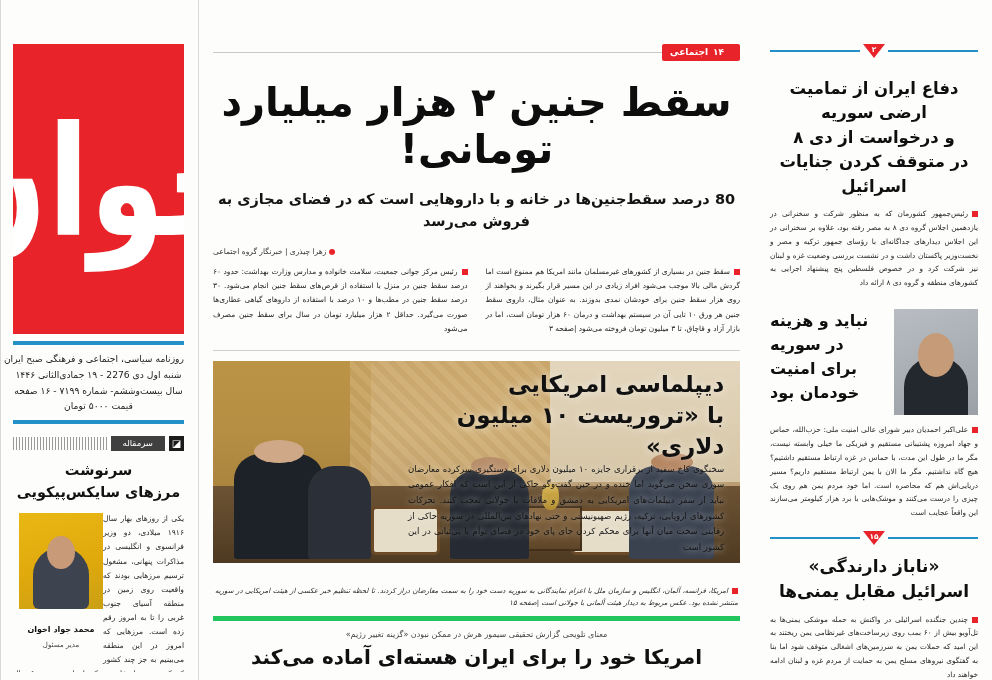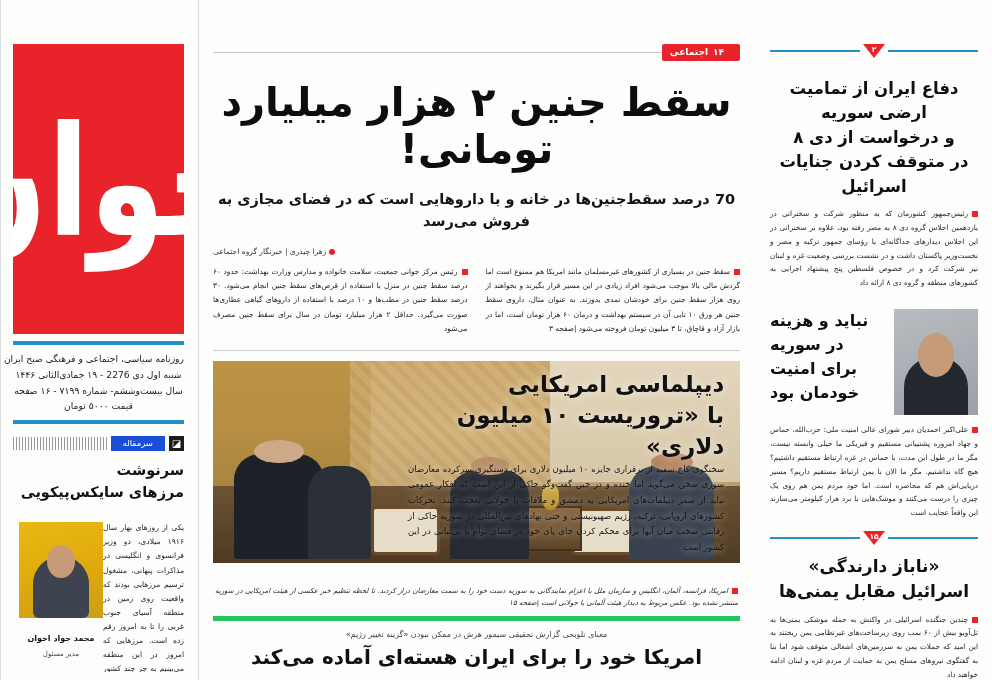--- a/index.html
+++ b/index.html
@@ -61,30 +61,30 @@
   .flag-row {
     display: flex; align-items: center; gap: 4px;
     margin-top: 2px; margin-bottom: 9px;
   }
   .flag-sq {
     width: 15px; height: 15px; background: #1b1b1b; color: #fff;
     font-size: 10px; display: flex; align-items: center; justify-content: center;
     flex: 0 0 15px;
   }
   .flag-label {
-    background: #1d4ed8; color: #fff;
+    background: #404040; color: #fff;
     font-size: 8.5px; padding: 2px 12px 3px; letter-spacing: .3px;
   }
   .flag-hatch {
     flex: 1; height: 13px;
     background: repeating-linear-gradient(90deg, #9a9a9a 0 1px, transparent 1px 3px);
   }
   .edit-title {
-    font-size: 14.5px; font-weight: bold;
-    line-height: 1.48; color: #121212; margin-bottom: 18px;
+    text-align: center; font-size: 14.5px; font-weight: bold;
+    line-height: 1.48; color: #121212; margin-bottom: 9px;
   }
   .edit-body {
     font-size: 7.6px; line-height: 1.86; text-align: justify;
     color: #252525; flex: 1; overflow: hidden;
   }
   .author-card { float: left; width: 84px; margin: 1px 0 4px 6px; }
   .author-photo {
     width: 84px; height: 96px;
     background: linear-gradient(165deg, #e9b814 0%, #e0a90c 55%, #caa015 100%);
     position: relative; overflow: hidden;
@@ -365,21 +365,21 @@
 
     <div class="sec-badge-row">
       <div class="sec-badge">
         <span class="pg">۱۴</span>
         <span>اجتماعی</span>
       </div>
       <div class="sec-line"></div>
     </div>
 
     <div class="lead-head">سقط جنین ۲ هزار میلیارد تومانی!</div>
-    <div class="lead-sub">70 درصد سقط‌جنین‌ها در خانه و با داروهایی است که در فضای مجازی به فروش می‌رسد</div>
+    <div class="lead-sub">80 درصد سقط‌جنین‌ها در خانه و با داروهایی است که در فضای مجازی به فروش می‌رسد</div>
     <div class="byline">
       <span class="dot">●</span>
       <span>زهرا چیذری | خبرنگار گروه اجتماعی</span>
     </div>
 
     <div class="lead-cols">
       <div class="lead-col">
         <span class="bul"></span><span>سقط جنین در بسیاری از کشورهای غیرمسلمان مانند امریکا هم ممنوع است اما گردش مالی بالا موجب می‌شود افراد زیادی در این مسیر قرار بگیرند و بخواهند از روی هزار سقط جنین برای خودشان نمدی بدوزند. به عنوان مثال، داروی سقط جنین هر ورق ۱۰ تایی آن در سیستم بهداشت و درمان ۶۰ هزار تومان است، اما در بازار آزاد و قاچاق، تا ۳ میلیون تومان فروخته می‌شود |صفحه ۳</span>
       </div>
       <div class="lead-col">

